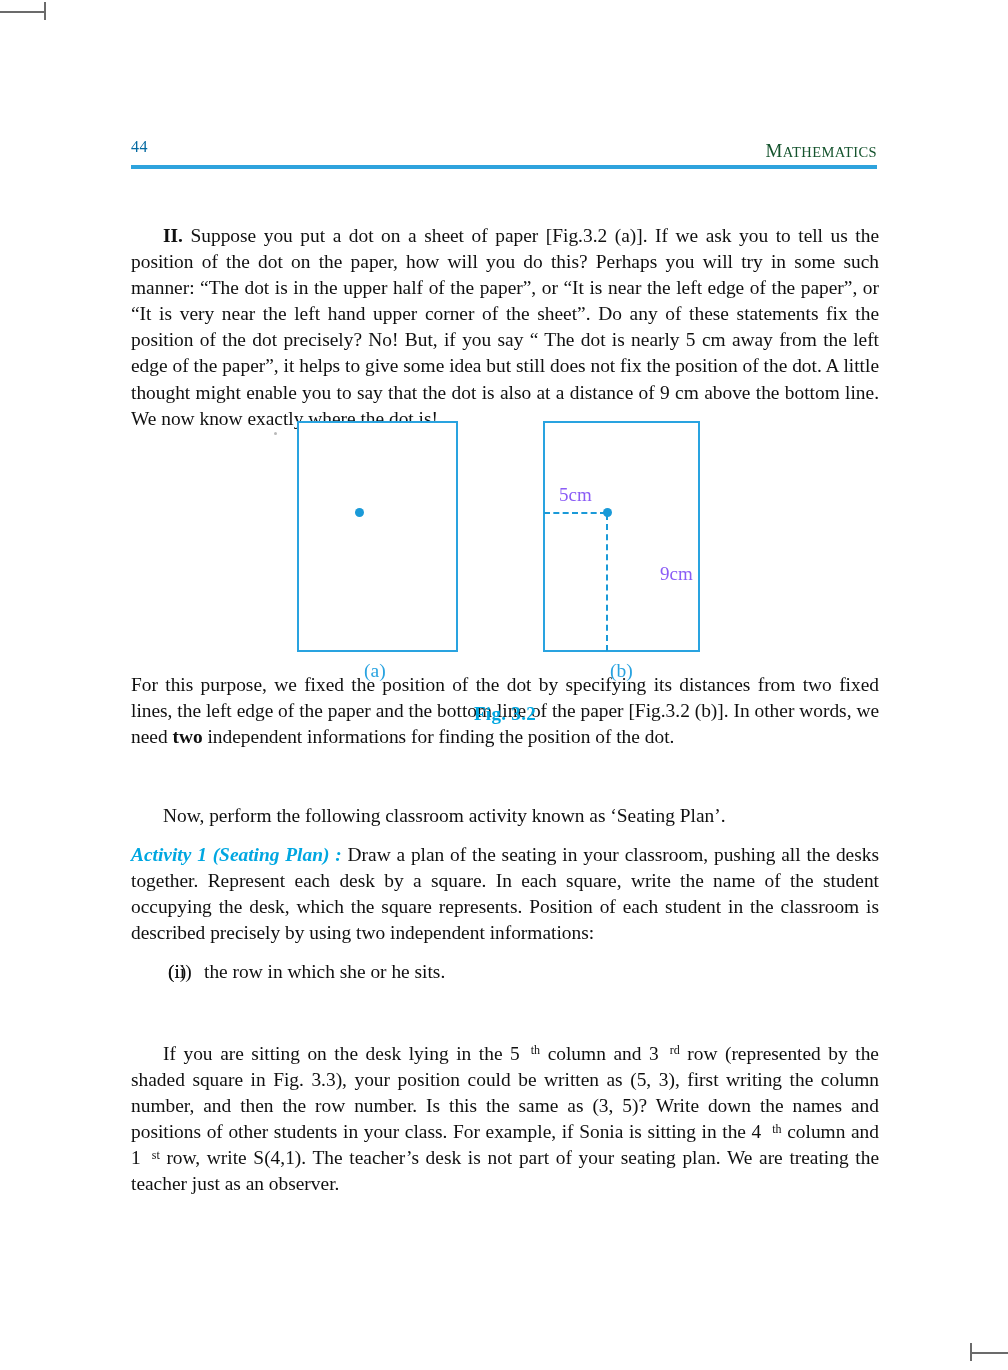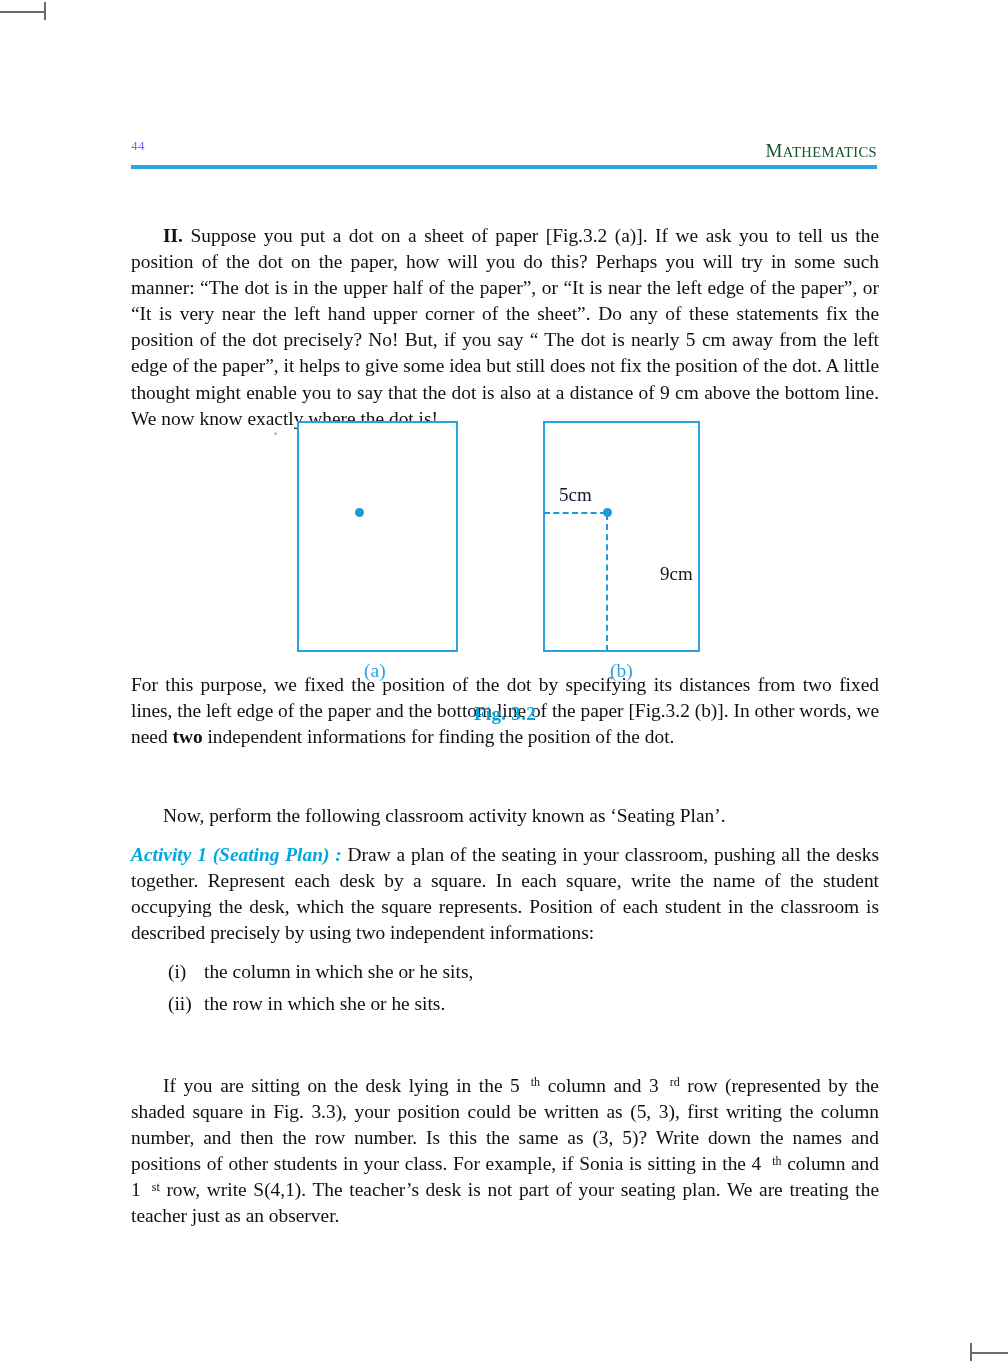--- a/index.html
+++ b/index.html
@@ -37,22 +37,22 @@
   .header {
     position: absolute;
     left: 131px;
     top: 138px;
     width: 746px;
     height: 30px;
   }
   .page-number {
     position: absolute;
     left: 0; top: 0;
-    font-size: 13px;
-    color: #8b5cf6;
+    font-size: 16px;
+    color: #0369a1;
     letter-spacing: 0.5px;
   }
   .book-title {
     position: absolute;
     right: 0; top: 2px;
     color: #14532d;
     font-size: 14.5px;
     letter-spacing: 0.4px;
   }
   .book-title .cap { font-size: 19px; }
@@ -154,21 +154,21 @@
     position: absolute;
     left: 475px;
     top: 106px;
     width: 0;
     height: 137px;
     border-left: 2.2px dashed #1a9ad8;
   }
 
   .dim-label {
     position: absolute;
-    color: #0f172a;
+    color: #8b5cf6;
     font-size: 19px;
   }
   #label-5cm { left: 428px; top: 76px; }
   #label-9cm { left: 489px; top: 155px; margin-left: 40px; }
 
   .stray-dot {
     position: absolute;
     left: 143px;
     top: 24px;
     width: 3px; height: 3px;
@@ -236,21 +236,21 @@
 
     <div class="gap-para"></div>
 
     <p class="body indent">Now, perform the following classroom activity known as ‘Seating Plan’.</p>
 
     <div class="gap-para"></div>
 
     <p class="body"><span class="blue-head">Activity 1 (Seating Plan) :</span><span> Draw a plan of the seating in your classroom, pushing all the desks together. Represent each desk by a square. In each square, write the name of the student occupying the desk, which the square represents. Position of each student in the classroom is described precisely by using two independent informations:</span></p>
 
     <ol class="roman-list">
-      <li><span class="marker">(i)</span><span>the column in which she or he sits,</span></li>
+      <li><span class="marker">(i)</span></li>
       <li><span class="marker">(ii)</span><span>the row in which she or he sits.</span></li>
     </ol>
 
     <div class="gap-para"></div>
 
     <p class="body indent"><span>If you are sitting on the desk lying in the 5</span><sup>th</sup><span> column and 3</span><sup>rd</sup><span> row (represented by the shaded square in Fig. 3.3), your position could be written as (5, 3), first writing the column number, and then the row number. Is this the same as (3, 5)? Write down the names and positions of other students in your class. For example, if Sonia is sitting in the 4</span><sup>th</sup><span> column and 1</span><sup>st</sup><span> row, write S(4,1). The teacher’s desk is not part of your seating plan. We are treating the teacher just as an observer.</span></p>
 
   </div>
 
   <div class="figure">

